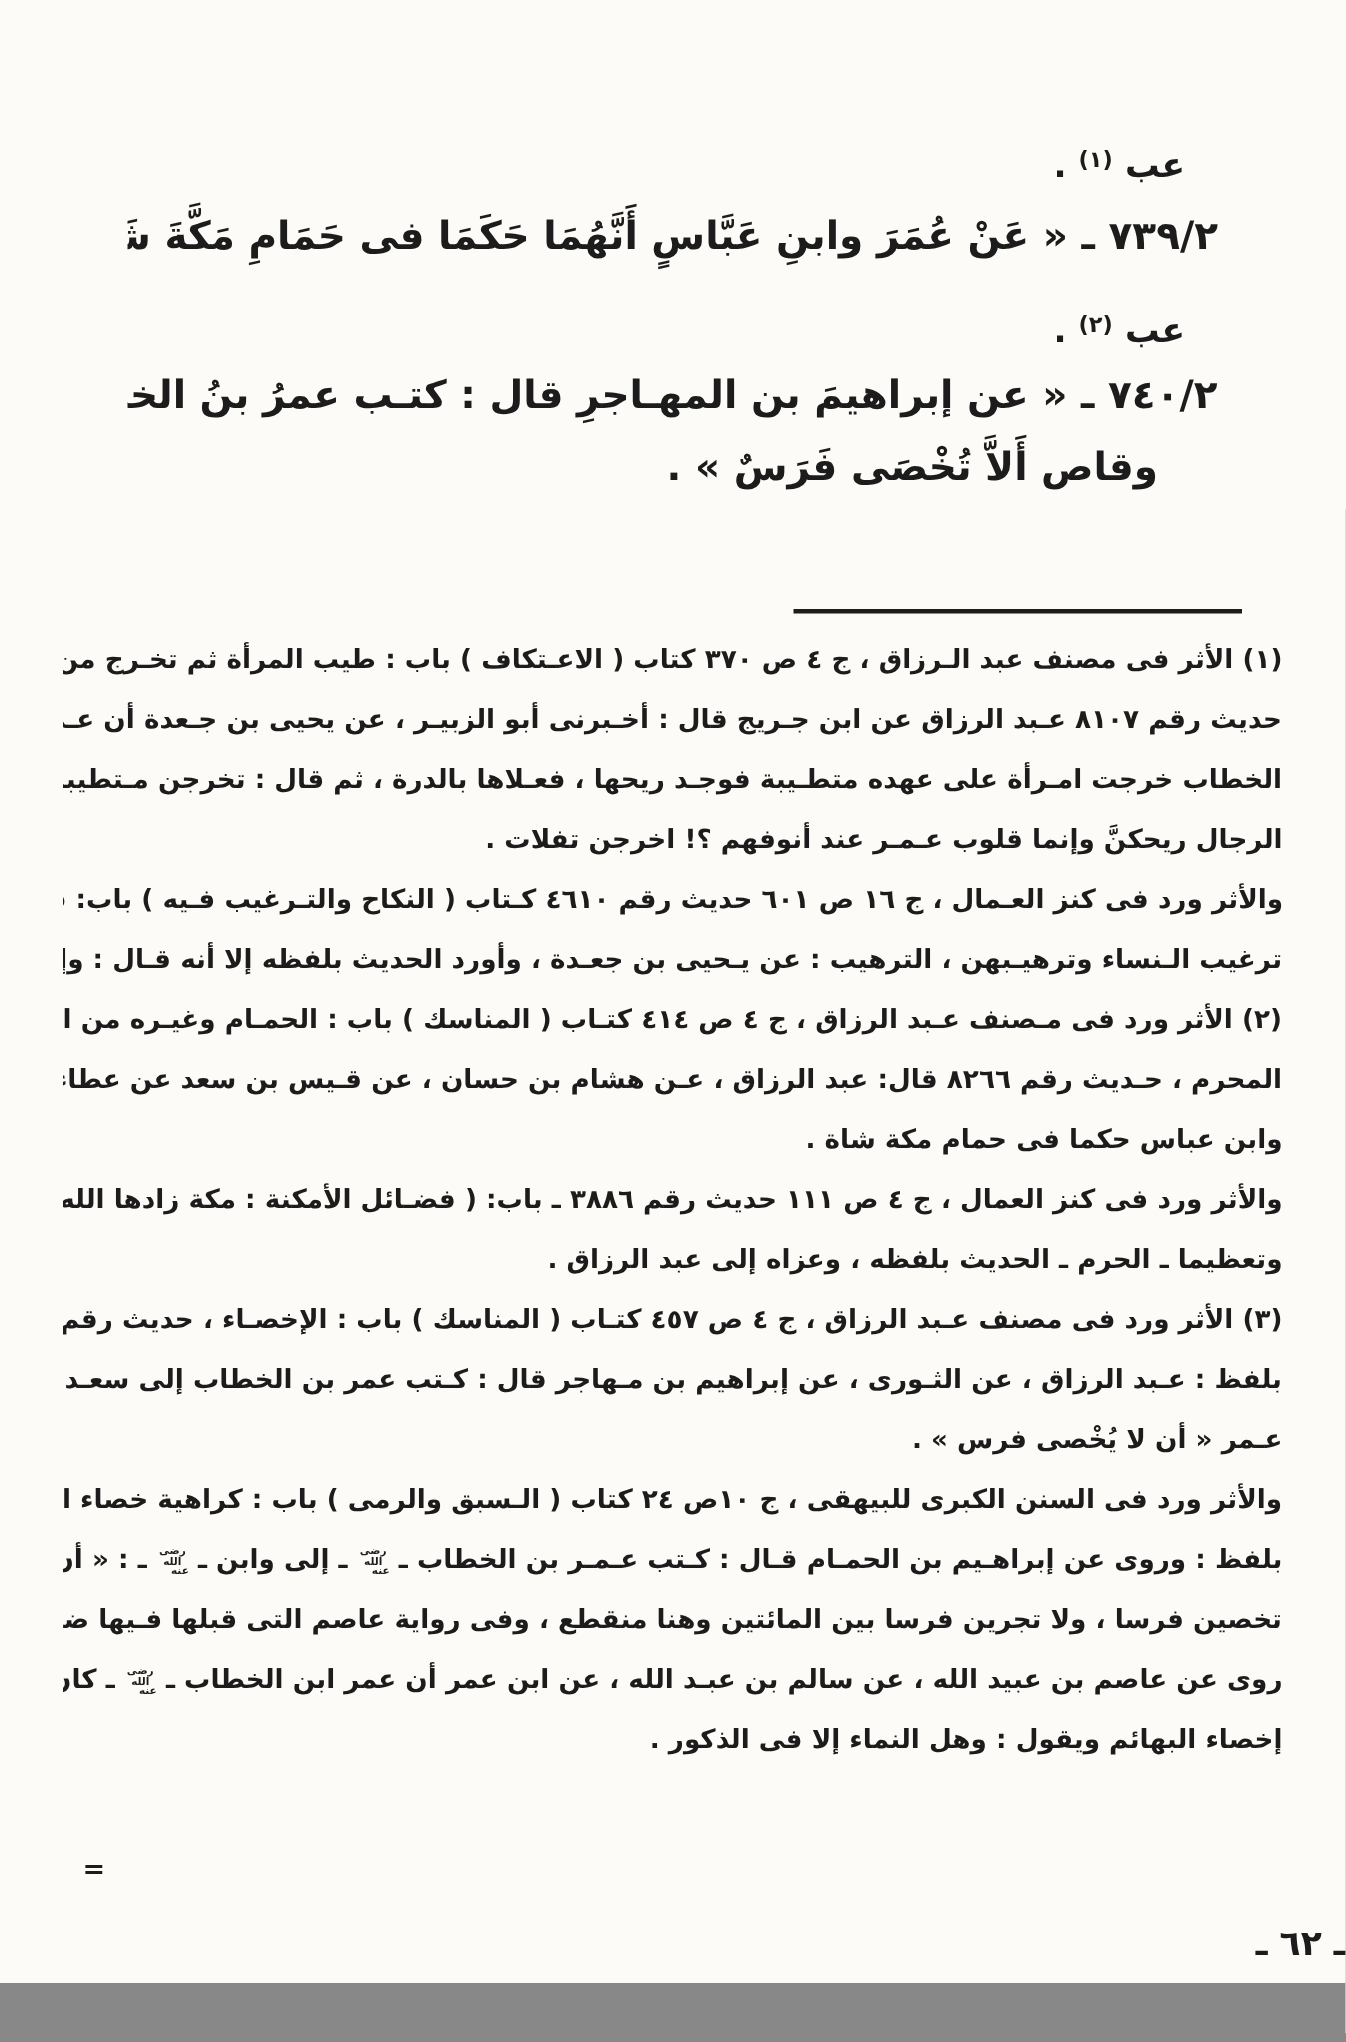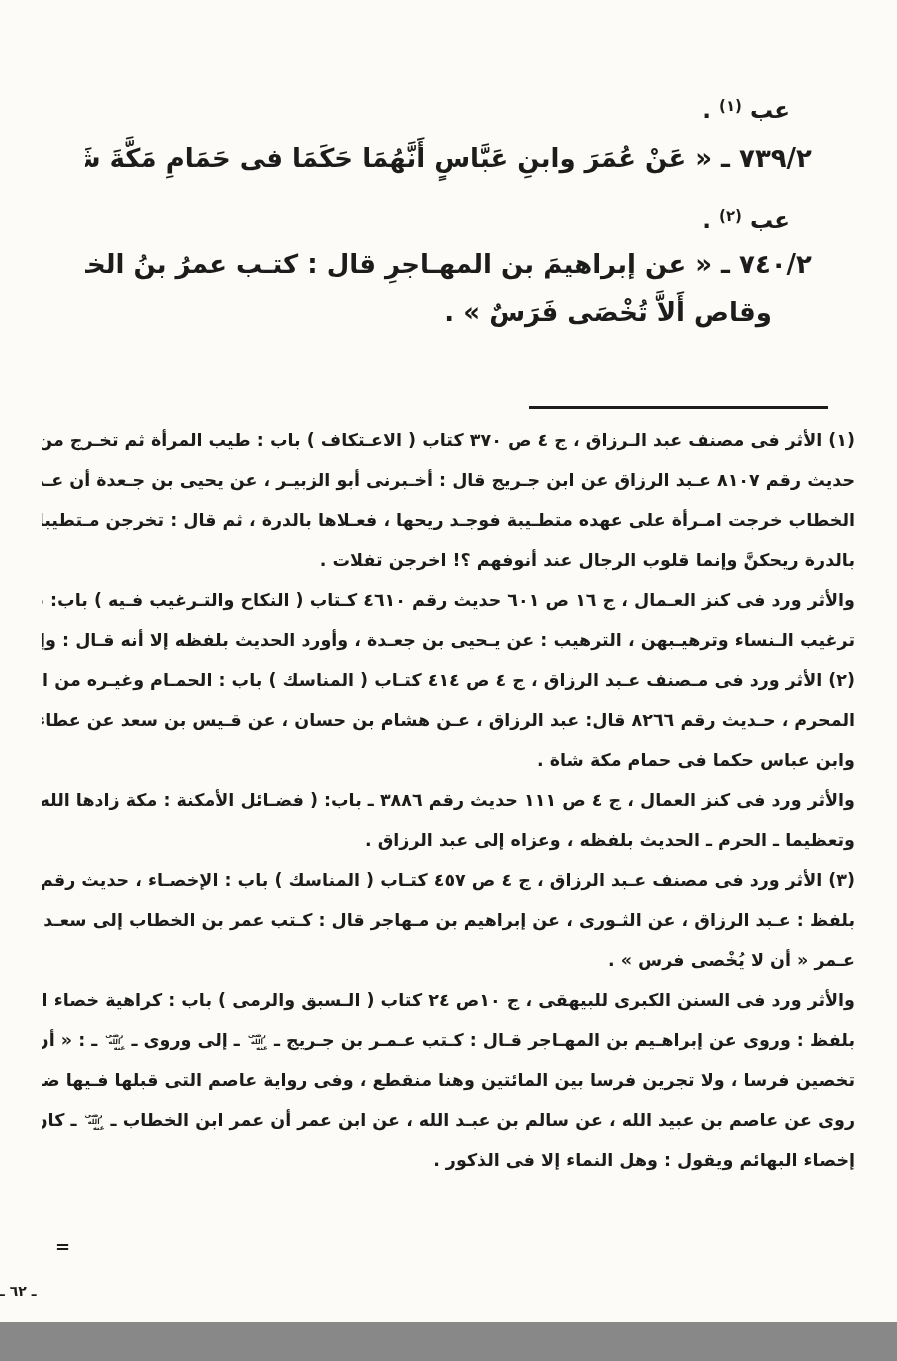--- a/index.html
+++ b/index.html
@@ -34,22 +34,22 @@
   }
   .sep{
     position:absolute; top:406px; right:69px; width:299px; height:3px;
     background:var(--ink);
   }
   .contmark{
     position:absolute; top:1236px; left:55px; font-size:18px; font-weight:bold;
     direction:ltr;
   }
   .pagenum{
-    position:absolute; top:1283px; right:0; left:0; text-align:left;
-    font-size:14px; font-weight:bold;
+    position:absolute; top:1283px; right:0; left:0; text-align:right;
+    font-size:23px; font-weight:bold;
   }
 </style>
 </head>
 <body>
 
 <div class="page">
 
   <div class="abs sline" style="top:86px"><span>عب </span><span class="sup">(١)</span><span> .</span></div>
 
   <div class="abs" style="top:134px">
@@ -64,37 +64,37 @@
     </div>
 
 
   <div class="sep"></div>
 
   <div class="fnotes">
     <div>
         <div class="fline">(١) الأثر فى مصنف عبد الـرزاق ، ج ٤ ص ٣٧٠ كتاب ( الاعـتكاف ) باب : طيب المرأة ثم تخـرج من بيتـها ،</div>
         <div class="fline">حديث رقم ٨١٠٧ عـبد الرزاق عن ابن جـريج قال : أخـبرنى أبو الزبيـر ، عن يحيى بن جـعدة أن عـمـر بن</div>
         <div class="fline">الخطاب خرجت امـرأة على عهده متطـيبة فوجـد ريحها ، فعـلاها بالدرة ، ثم قال : تخرجن مـتطيبات فيـجد</div>
-        <div class="fline end">بالدرة ريحكنَّ وإنما قلوب الرجال عند أنوفهم ؟! اخرجن تفلات .</div>
+        <div class="fline end">الرجال ريحكنَّ وإنما قلوب عـمـر عند أنوفهم ؟! اخرجن تفلات .</div>
         <div class="fline">والأثر ورد فى كنز العـمال ، ج ١٦ ص ٦٠١ حديث رقم ٤٦١٠ كـتاب ( النكاح والتـرغيب فـيه ) باب: فى</div>
         <div class="fline">ترغيب الـنساء وترهيـبهن ، الترهيب : عن يـحيى بن جعـدة ، وأورد الحديث بلفظه إلا أنه قـال : وإنما قلوب</div>
       </div>
     <div>
         <div class="fline">(٢) الأثر ورد فى مـصنف عـبد الرزاق ، ج ٤ ص ٤١٤ كتـاب ( المناسك ) باب : الحمـام وغيـره من الطير يقـتله</div>
         <div class="fline">المحرم ، حـديث رقم ٨٢٦٦ قال: عبد الرزاق ، عـن هشام بن حسان ، عن قـيس بن سعد عن عطاء أن عـمر</div>
         <div class="fline end">وابن عباس حكما فى حمام مكة شاة .</div>
         <div class="fline">والأثر ورد فى كنز العمال ، ج ٤ ص ١١١ حديث رقم ٣٨٨٦ ـ باب: ( فضـائل الأمكنة : مكة زادها الله شرفا</div>
         <div class="fline end">وتعظيما ـ الحرم ـ الحديث بلفظه ، وعزاه إلى عبد الرزاق .</div>
       </div>
     <div>
         <div class="fline">(٣) الأثر ورد فى مصنف عـبد الرزاق ، ج ٤ ص ٤٥٧ كتـاب ( المناسك ) باب : الإخصـاء ، حديث رقم ٨٤٤٢</div>
         <div class="fline">بلفظ : عـبد الرزاق ، عن الثـورى ، عن إبراهيم بن مـهاجر قال : كـتب عمر بن الخطاب إلى سعـد ابن أبى</div>
         <div class="fline end">عـمر « أن لا يُخْصى فرس » .</div>
         <div class="fline">والأثر ورد فى السنن الكبرى للبيهقى ، ج ١٠ص ٢٤ كتاب ( الـسبق والرمى ) باب : كراهية خصاء البهائم ،</div>
-        <div class="fline"><span>بلفظ : وروى عن إبراهـيم بن المهـاجر قـال : كـتب عـمـر بن جـريج ـ </span><span class="hon">رضى الله عنه</span><span> ـ إلى وروى ـ </span><span class="hon">رضى الله عنه</span><span> ـ : « أن لا</span></div>
+        <div class="fline"><span>بلفظ : وروى عن إبراهـيم بن الحمـام قـال : كـتب عـمـر بن الخطاب ـ </span><span class="hon">رضى الله عنه</span><span> ـ إلى وابن ـ </span><span class="hon">رضى الله عنه</span><span> ـ : « أن لا</span></div>
         <div class="fline">تخصين فرسا ، ولا تجرين فرسا بين المائتين وهنا منقطع ، وفى رواية عاصم التى قبلها فـيها ضعف ، وهى ما</div>
         <div class="fline"><span>روى عن عاصم بن عبيد الله ، عن سالم بن عبـد الله ، عن ابن عمر أن عمر ابن الخطاب ـ </span><span class="hon">رضى الله عنه</span><span> ـ كان ينهى عن</span></div>
         <div class="fline end">إخصاء البهائم ويقول : وهل النماء إلا فى الذكور .</div>
       </div>
   </div>
 
   <div class="contmark">=</div>
 
   <div class="pagenum">ـ ٦٢ ـ</div>
 

